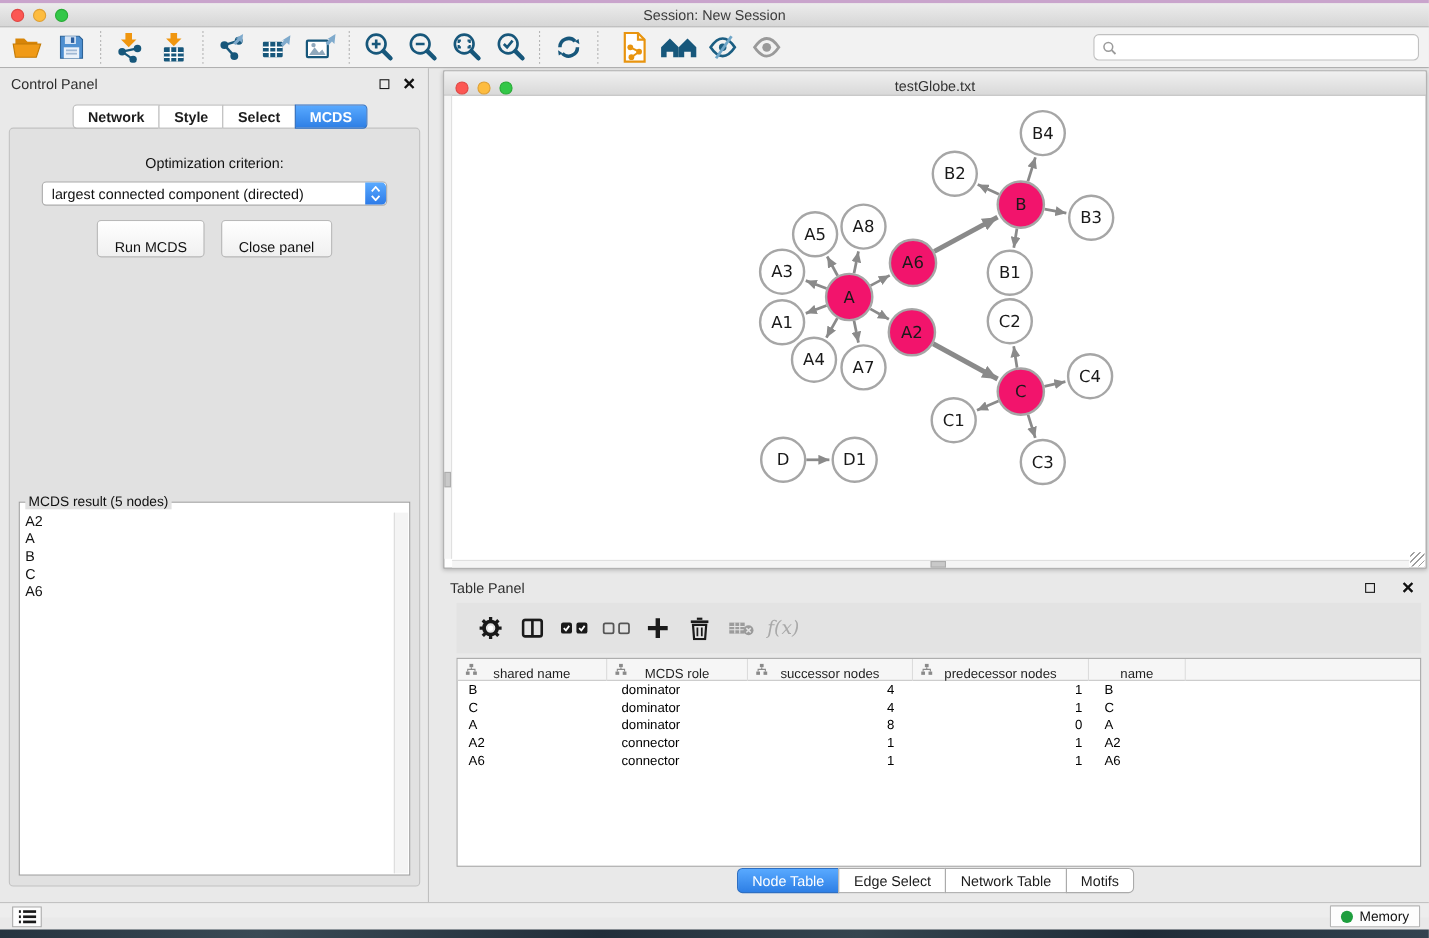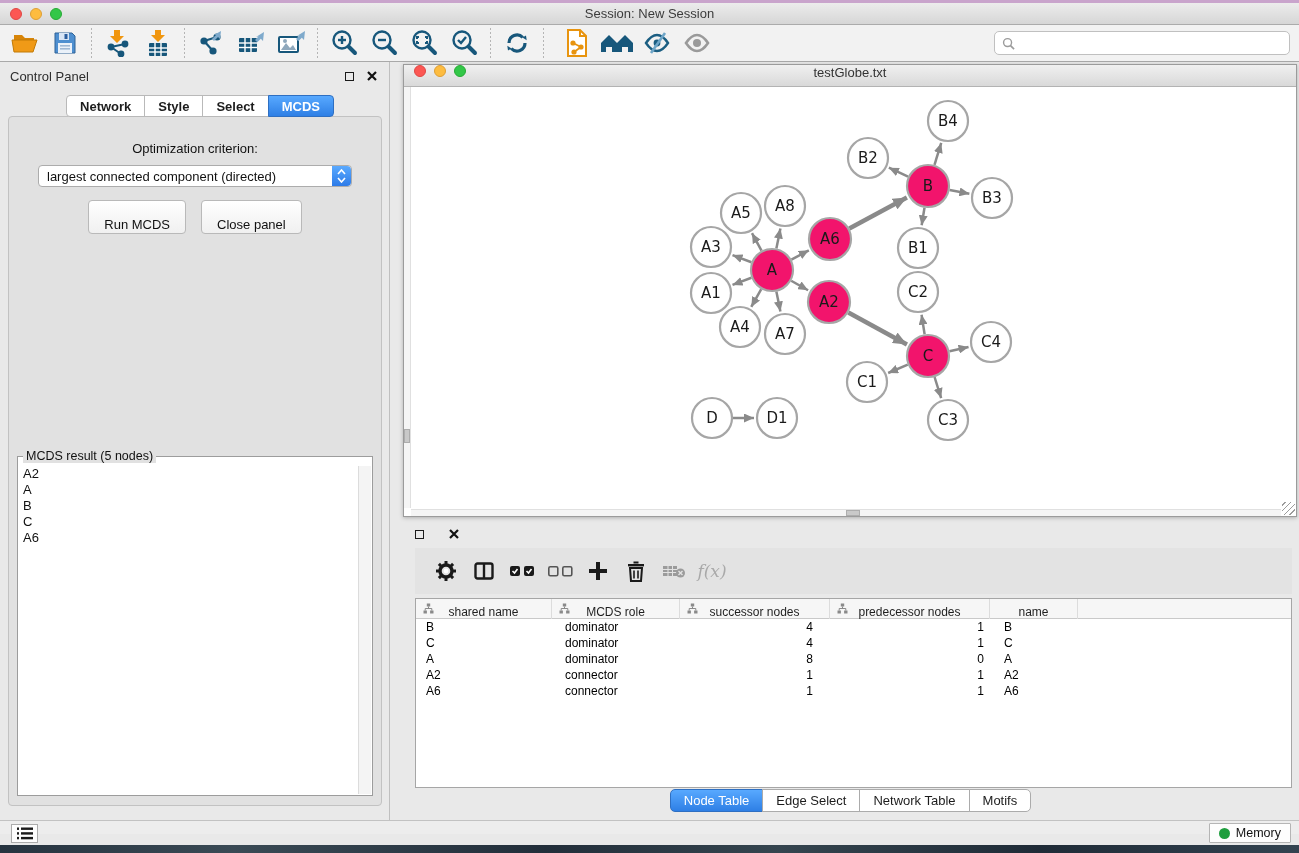--- a/index.html
+++ b/index.html
@@ -66,21 +66,21 @@
   #mcds-list { position:absolute; left:2px; top:9px; right:15px; bottom:2px; overflow:hidden; }
   .mcds-item { font-size:13px; line-height:16px; color:#111; padding-left:3px; }
   #mcds-scroll { position:absolute; right:1px; top:9px; bottom:1px; width:13px;
     background:#F4F4F4; border-left:1px solid #DCDCDC; }
 
   
   #right-area { left:390px; top:62px; width:909px; height:758px; }
   #network-window { position:absolute; left:13px; top:2px; width:894px; height:453px;
     background:#fff; border:1px solid #9B9B9B; box-shadow:0 1px 4px rgba(0,0,0,.25); }
   #nw-titlebar { height:22px; background:linear-gradient(#F0F0F0,#D9D9D9);
-    border-bottom:1px solid #B3B3B3; display:flex; align-items:flex-start; position:relative; }
+    border-bottom:1px solid #B3B3B3; display:flex; align-items:flex-end; position:relative; }
   #nw-titlebar .wtitle { position:absolute; left:0; right:0; text-align:center; font-size:13px; color:#333; }
   #graph-svg { position:absolute; left:0; top:22px; }
   #nw-vscroll { position:absolute; left:0; top:22px; bottom:8px; width:7px; background:#F5F5F5; border-right:1px solid #E0E0E0; }
   #nw-vthumb { position:absolute; left:0; top:342px; width:6px; height:14px; background:#C9C9C9; border:1px solid #ADADAD; }
   #nw-hscroll { position:absolute; left:7px; right:15px; bottom:0; height:7px; background:#F5F5F5; border-top:1px solid #E0E0E0; }
   #nw-hthumb { position:absolute; left:435px; width:14px; top:0; height:6px; background:#C9C9C9; border:1px solid #ADADAD; }
   #nw-grip { position:absolute; right:1px; bottom:1px; width:13px; height:13px;
     background:repeating-linear-gradient(135deg, transparent 0 2px, #9C9C9C 2px 3px, transparent 3px 4px); }
 
   
@@ -439,20 +439,21 @@
     <div id="nw-vscroll">
         <div id="nw-vthumb"></div>
       </div>
     <div id="nw-hscroll">
         <div id="nw-hthumb"></div>
       </div>
     <div id="nw-grip"></div>
   </div>
 
   <div id="tp-head">
+    <span class="ptitle">Table Panel</span>
     <span class="mini-btn">
         <span class="sq-glyph"></span>
       </span>
     <span class="mini-btn">
       <svg width="10" height="10" viewBox="0 0 10 10">
         <path d="M1 1l8 8M9 1L1 9" stroke="#111" stroke-width="2.2"></path>
       </svg>
     </span>
   </div>
 

